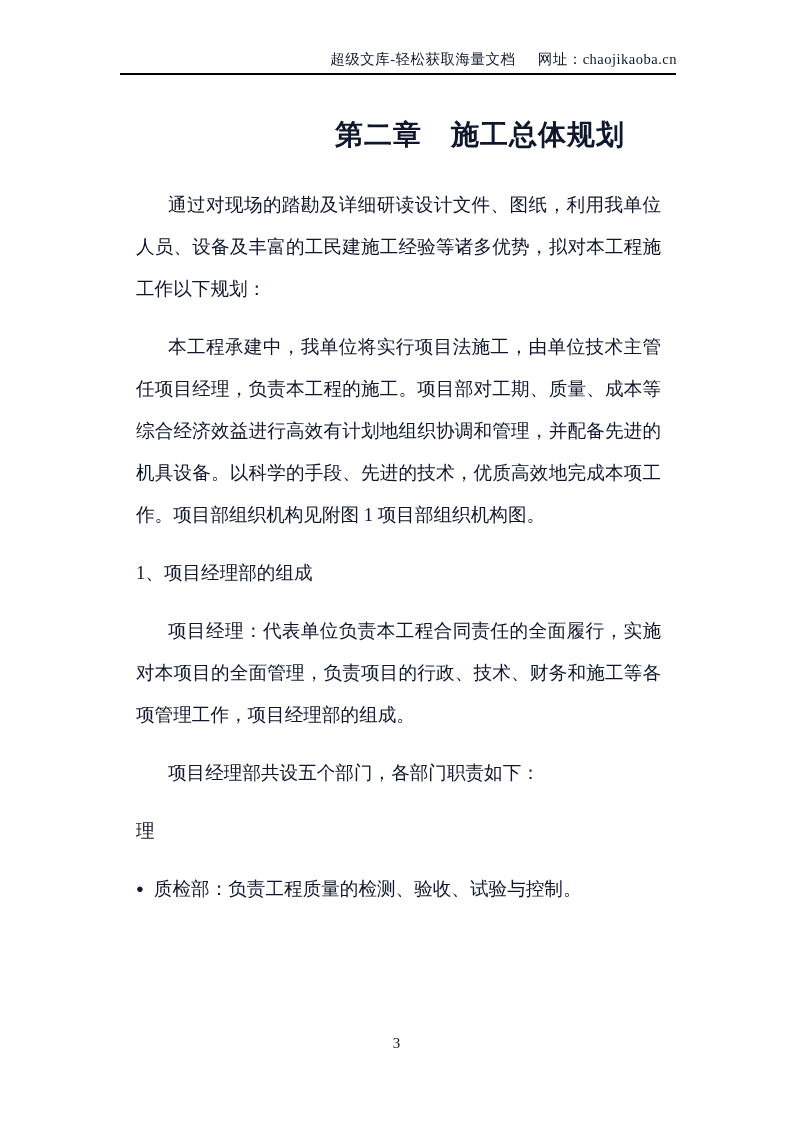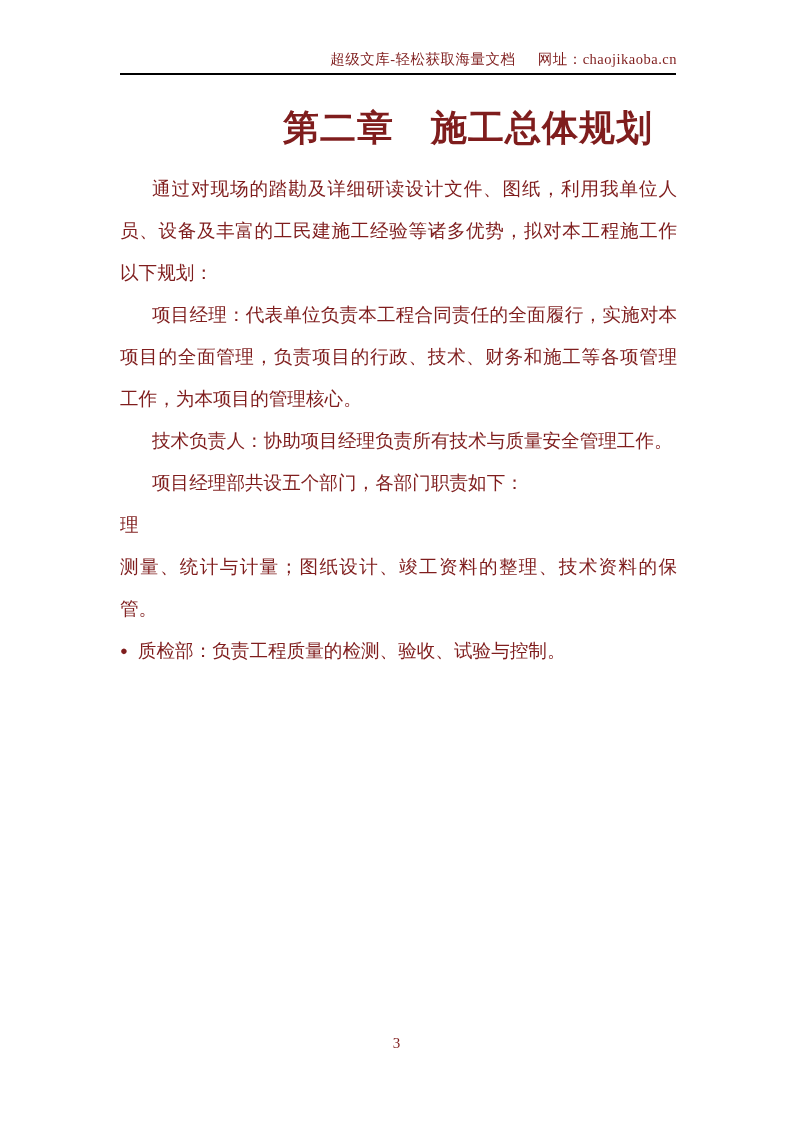--- a/index.html
+++ b/index.html
@@ -1,48 +1,48 @@
 <!DOCTYPE html>
 <html><head>
 <meta charset="utf-8">
 <style>
   html, body { margin:0; padding:0; background:#ffffff; }
   .page {
     position:relative;
     width:793px; height:1122px;
     background:#ffffff;
-    color:#7f1d1d;
+    color:#0f172a;
     font-family:"Liberation Serif","DejaVu Serif",serif;
     overflow:hidden;
   }
   
   .hdr {
     position:absolute; top:50px; left:120px; right:116px;
     text-align:right; font-size:14.5px; white-space:nowrap;
     letter-spacing:0.5px;
   }
   .hdr .gap { display:inline-block; width:22px; }
   .rule {
     position:absolute; top:73px; left:120px; width:556px;
     border-top:2px solid #000000; height:0;
   }
   
   .title {
     position:absolute; top:104px; left:120px; width:556px;
-    margin:0; text-align:center; text-indent:140px;
-    font-size:36px; font-weight:bold; white-space:nowrap;
+    margin:12px; text-align:center; text-indent:140px;
+    font-size:28px; font-weight:bold; white-space:nowrap;
     letter-spacing:1px;
   }
   
   .bodytext {
     position:absolute; top:168px; left:120px; width:557px;
     font-size:18.6px; line-height:42px;
     text-align:justify; text-justify:inter-character;
   }
-  .bodytext p { margin:0; padding:0; }
+  .bodytext p { margin:16px; padding:0; }
   .ind { text-indent:32px; }
   .bullet { padding-left:35px; }
   .dot { font-size:13px; margin-right:10px; position:relative; top:-2px; }
   .cont2 { padding-left:52px; }
   
   .pageno {
     position:absolute; top:1035px; left:0; width:100%;
     text-align:center; font-size:15px;
   }
 </style>
@@ -53,23 +53,23 @@
 
   <div class="hdr">
     <span>超级文库-轻松获取海量文档</span><span class="gap"></span><span>网址：chaojikaoba.cn</span>
   </div>
   <div class="rule"></div>
 
   <h1 class="title">第二章　施工总体规划</h1>
 
   <div class="bodytext">
     <p class="ind">通过对现场的踏勘及详细研读设计文件、图纸，利用我单位人员、设备及丰富的工民建施工经验等诸多优势，拟对本工程施工作以下规划：</p>
-    <p class="ind">项目经理：代表单位负责本工程合同责任的全面履行，实施对本项目的全面管理，负责项目的行政、技术、财务和施工等各项管理工作，为本项目的管理核心。</p>
-    <p class="ind">技术负责人：协助项目经理负责所有技术与质量安全管理工作。</p>
+    <p class="ind">本工程承建中，我单位将实行项目法施工，由单位技术主管任项目经理，负责本工程的施工。项目部对工期、质量、成本等综合经济效益进行高效有计划地组织协调和管理，并配备先进的机具设备。以科学的手段、先进的技术，优质高效地完成本项工作。项目部组织机构见附图 1 项目部组织机构图。</p>
+    <p>1、项目经理部的组成</p>
+    <p class="ind">项目经理：代表单位负责本工程合同责任的全面履行，实施对本项目的全面管理，负责项目的行政、技术、财务和施工等各项管理工作，项目经理部的组成。</p>
     <p class="ind">项目经理部共设五个部门，各部门职责如下：</p>
     <p class="cont2">理</p>
-    <p>测量、统计与计量；图纸设计、竣工资料的整理、技术资料的保管。</p>
     <p class="bullet"><span class="dot">●</span><span>质检部：负责工程质量的检测、验收、试验与控制。</span></p>
   </div>
 
   <div class="pageno">3</div>
 
 </div>
 
 </body></html>

